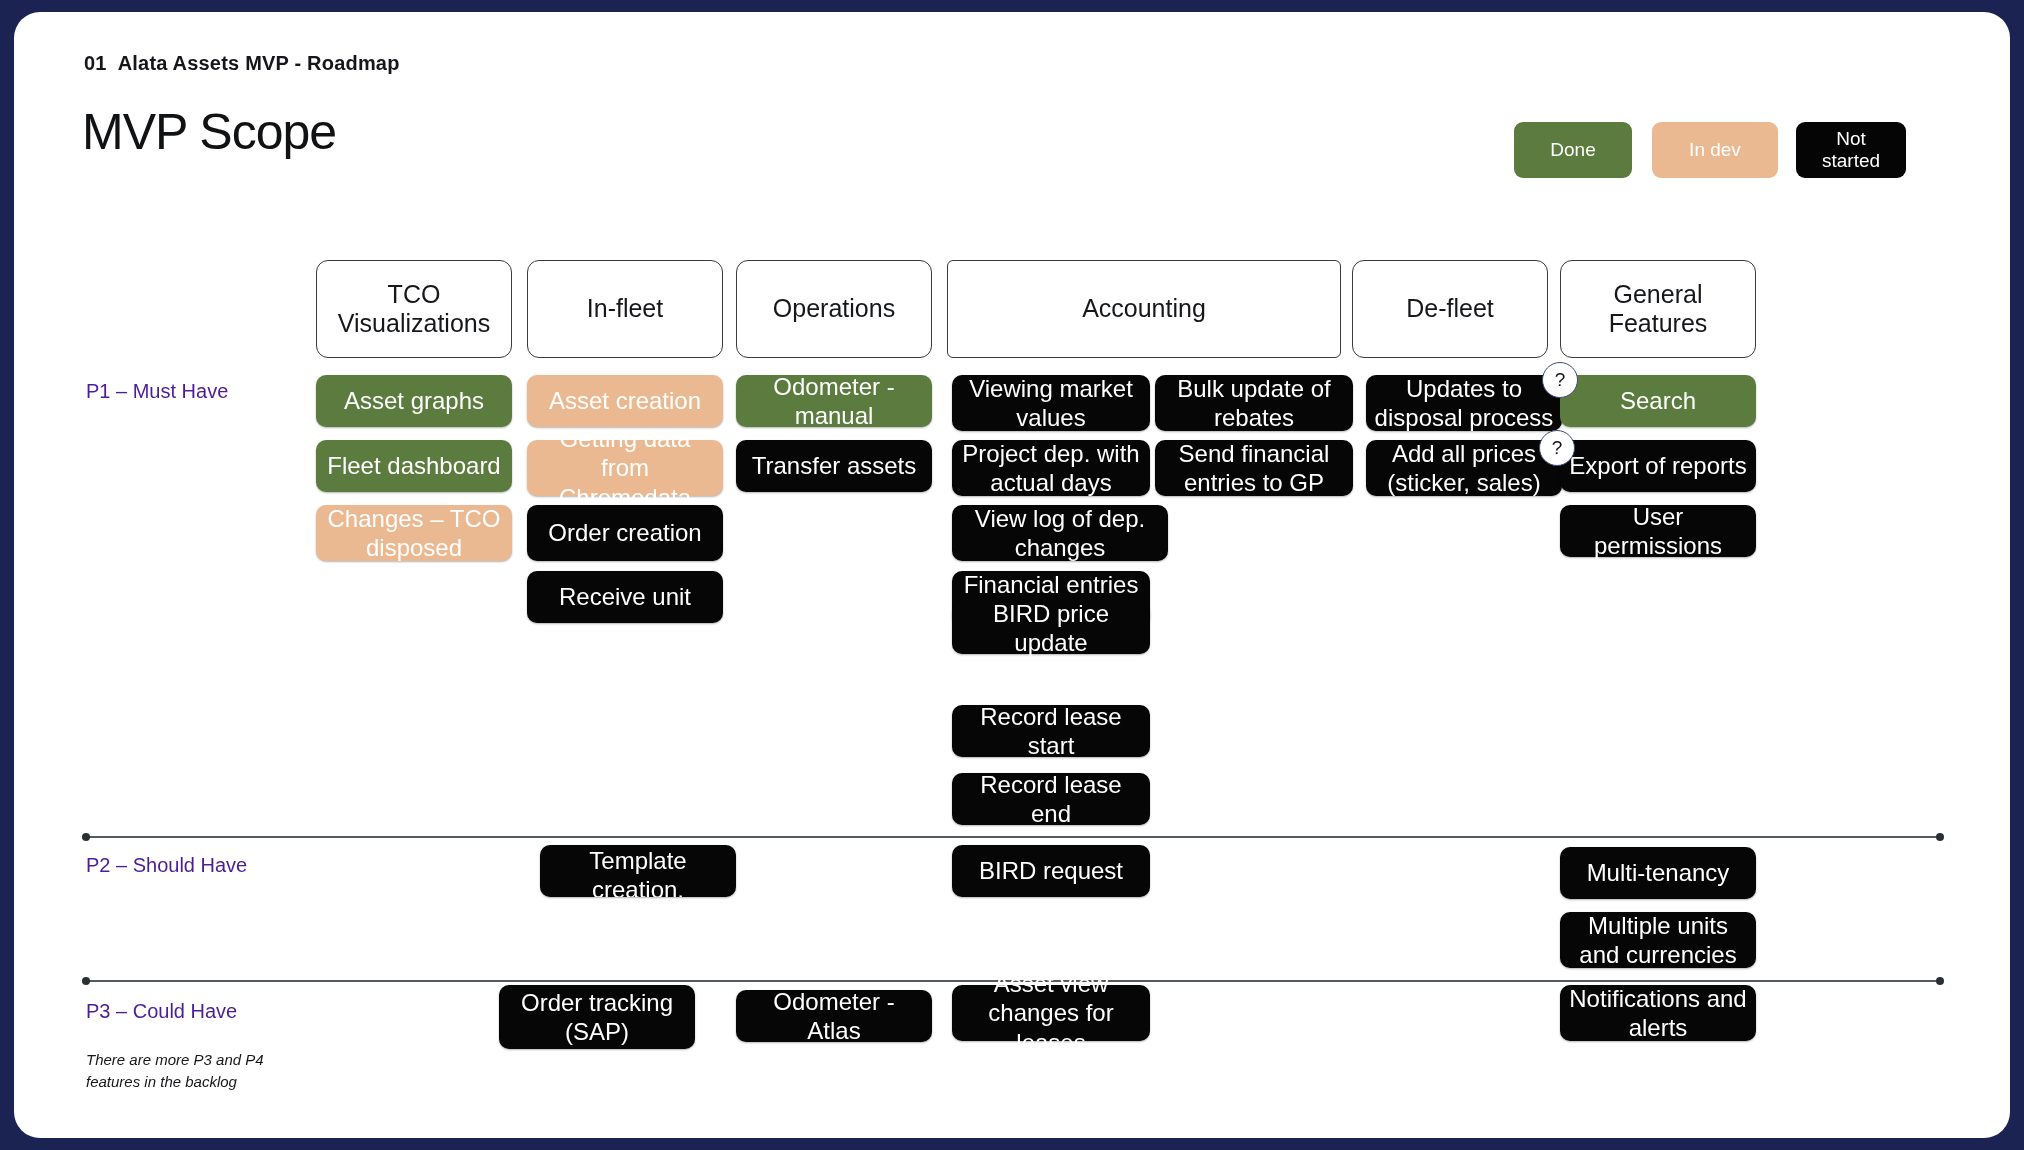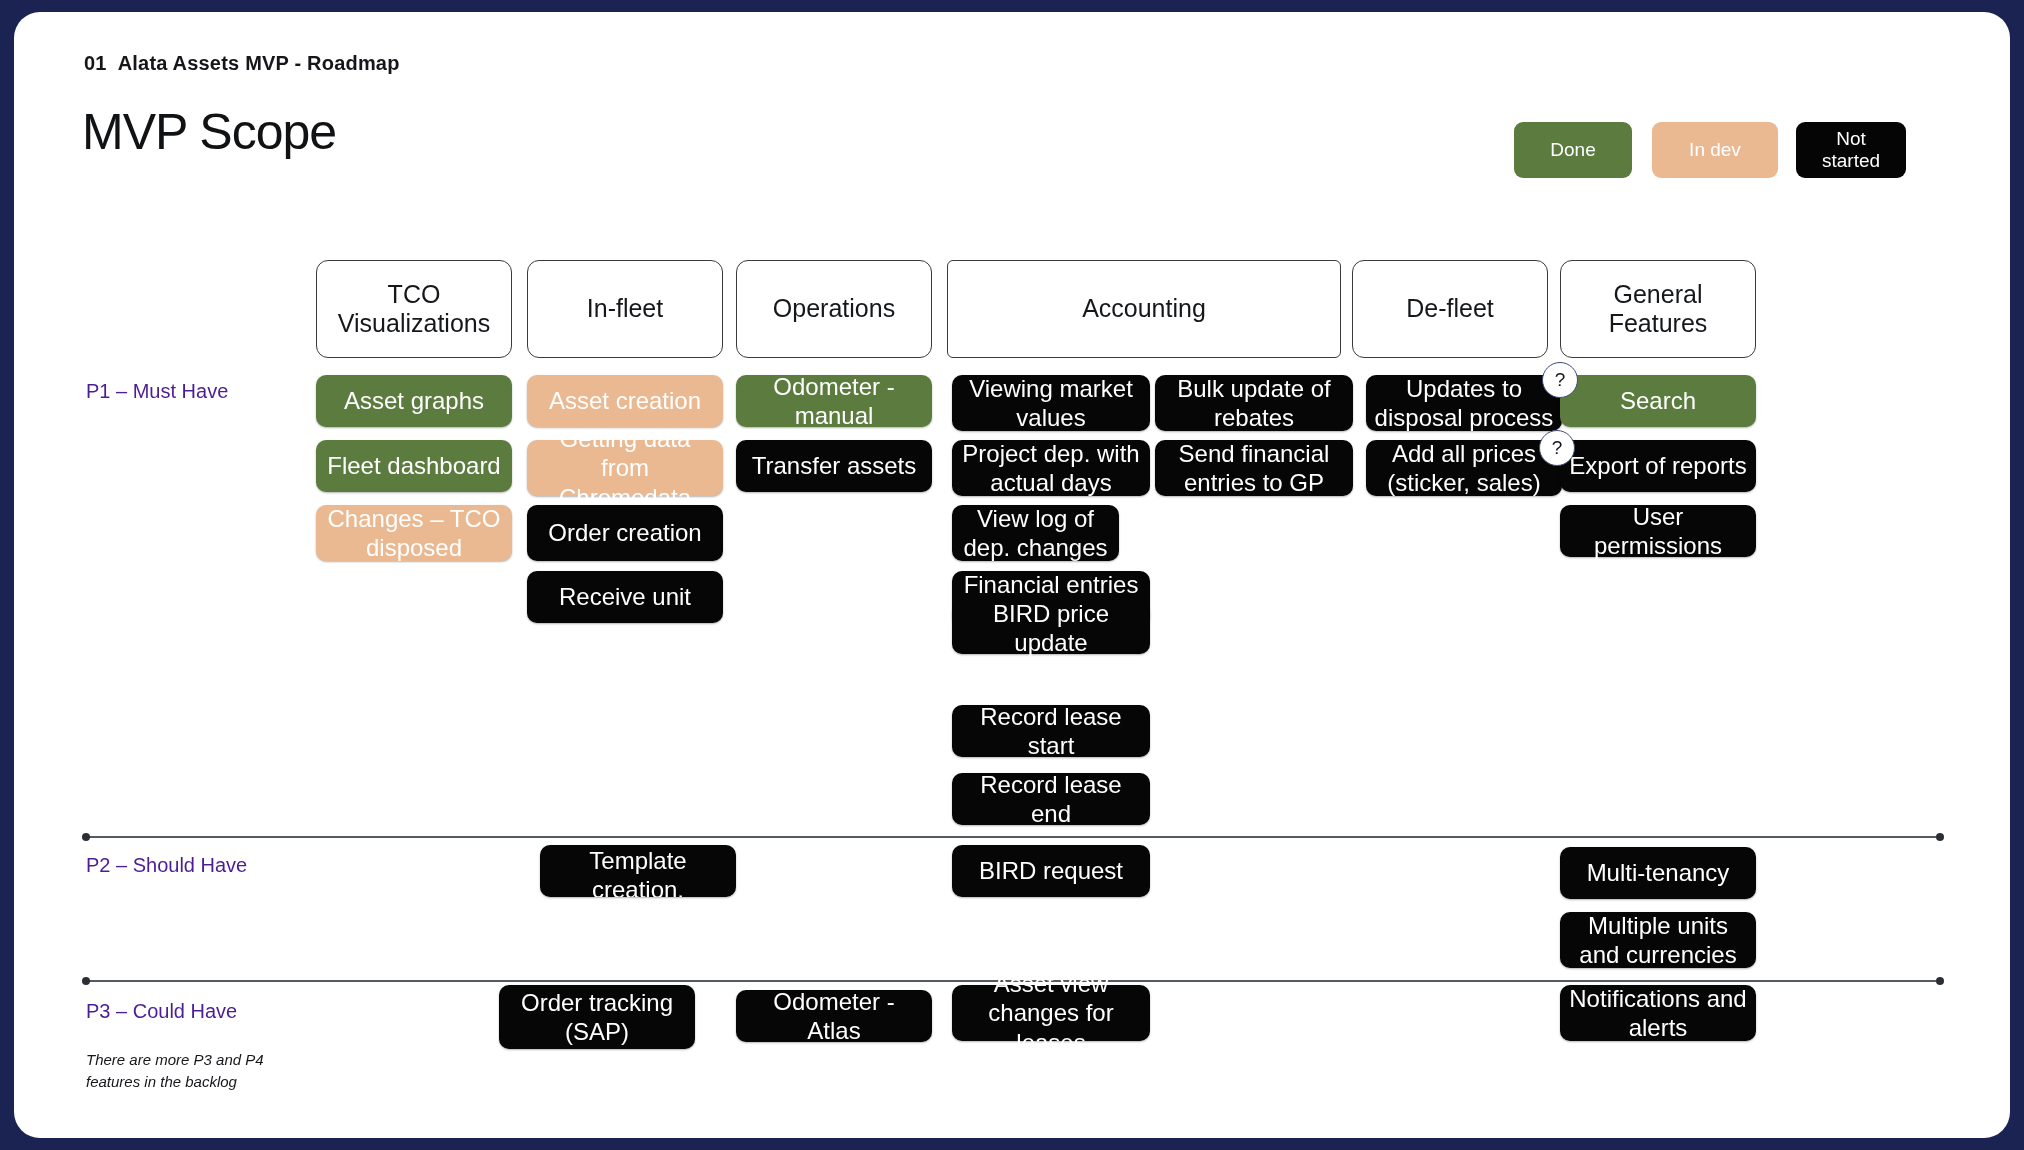--- a/index.html
+++ b/index.html
@@ -128,21 +128,21 @@
   <div class="card peach" style="left:513px;  top:363px; width:196px; height:52px;">Asset creation</div>
   <div class="card peach" style="left:513px;  top:428px; width:196px; height:56px;">Getting data from Chromedata</div>
   <div class="card black" style="left:513px;  top:493px; width:196px; height:56px;">Order creation</div>
   <div class="card black" style="left:513px;  top:559px; width:196px; height:52px;">Receive unit</div>
 
   <div class="card green" style="left:722px;  top:363px; width:196px; height:52px;">Odometer - manual</div>
   <div class="card black" style="left:722px;  top:428px; width:196px; height:52px;">Transfer assets</div>
 
   <div class="card black" style="left:938px;  top:363px; width:198px; height:56px;">Viewing market values</div>
   <div class="card black" style="left:938px;  top:428px; width:198px; height:56px;">Project dep. with actual days</div>
-  <div class="card black" style="left:938px;  top:493px; width:167px; height:56px;">View log of dep. changes</div>
+  <div class="card black" style="left:938px;  top:493px; width:216px; height:56px;">View log of dep. changes</div>
   <div class="card black" style="left:938px;  top:559px; width:198px; height:56px;">Financial entries from Maintain</div>
   <div class="card black" style="left:938px;  top:590px; width:198px; height:52px;">BIRD price update</div>
   <div class="card black" style="left:938px;  top:693px; width:198px; height:52px;">Record lease start</div>
   <div class="card black" style="left:938px;  top:761px; width:198px; height:52px;">Record lease end</div>
 
   <div class="card black" style="left:1141px; top:363px; width:198px; height:56px;">Bulk update of rebates</div>
   <div class="card black" style="left:1141px; top:428px; width:198px; height:56px;">Send financial entries to GP</div>
 
   <div class="card black" style="left:1352px; top:363px; width:196px; height:56px;">Updates to disposal process</div>
   <div class="card black" style="left:1352px; top:428px; width:196px; height:56px;">Add all prices (sticker, sales)</div>

